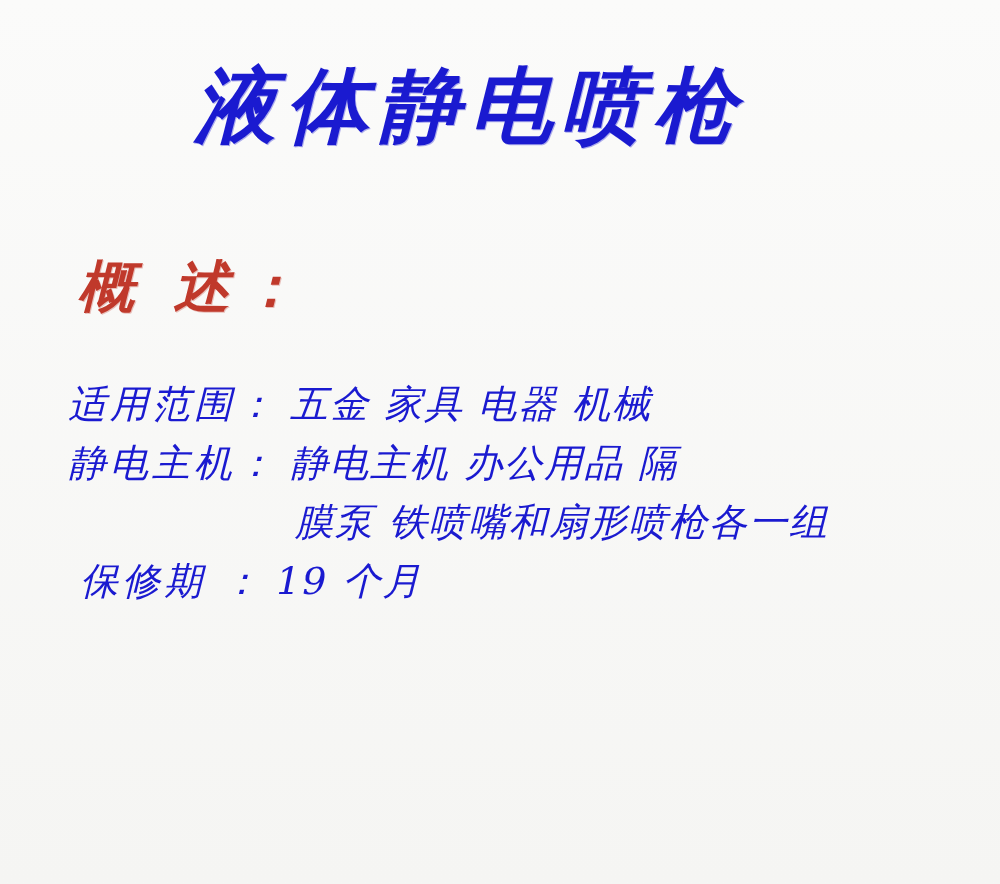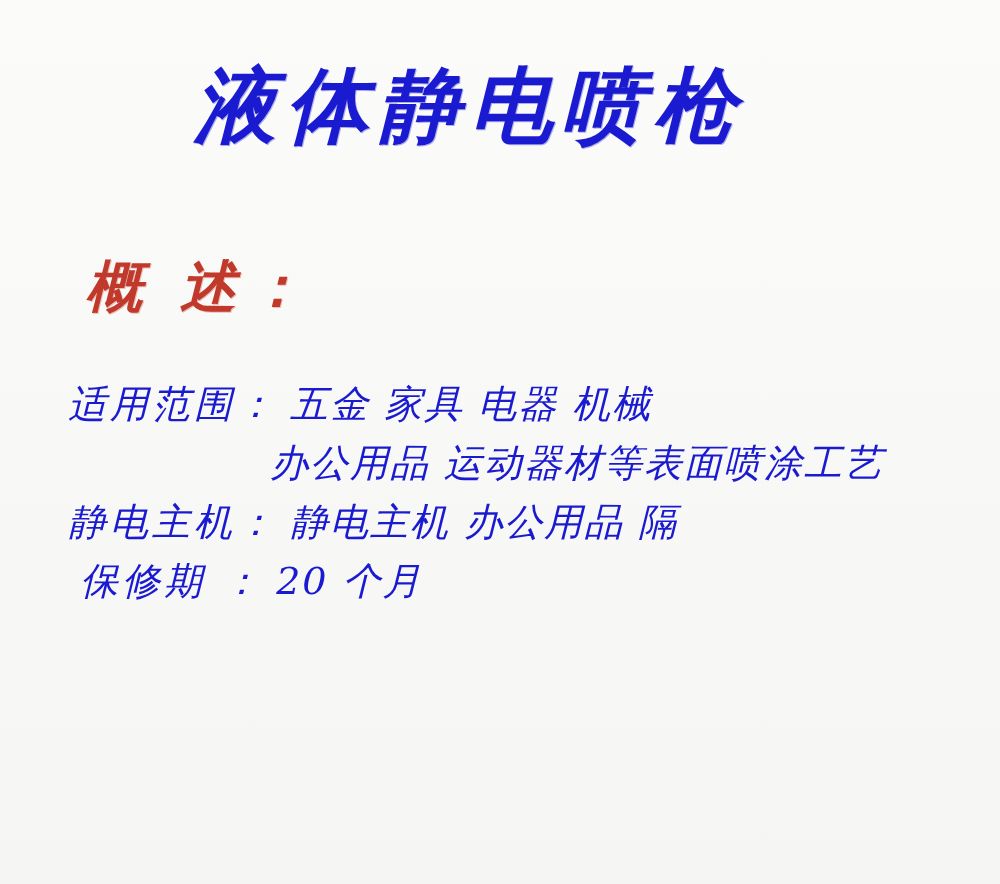--- a/index.html
+++ b/index.html
@@ -32,23 +32,23 @@
     font-weight: bold;
     font-size: 82px;
     letter-spacing: 10px;
     line-height: 1.15;
     text-shadow: 1px 1px 0 rgba(26,26,208,0.35);
     font-style: italic;
   }
   .section-heading {
     position: absolute;
     top: 250px;
-    left: 86px;
+    left: 78px;
     color: #c0392b;
-    font-family: Liberation Serif, serif;
+    font-family: Liberation Sans, sans-serif;
     font-weight: bold;
     font-style: italic;
     font-size: 56px;
     letter-spacing: 12px;
     text-shadow: 1px 1px 0 rgba(192,57,43,0.3);
   }
   .body-block {
     position: absolute;
     top: 375px;
     left: 40px;
@@ -87,28 +87,28 @@
 
   <div class="section-heading">概 述：</div>
 
   <div class="body-block">
 
 
     <div class="row indent-4">
       <span class="label">适用范围：</span>
       <span class="value">五金 家具 电器 机械</span>
     </div>
-    <div class="row indent-2">
-      <span class="value">办公用品 运动器材等表面喷涂工艺</span>
-    </div>
 
     <div class="row indent-4">
       <span class="label">静电主机：</span>
       <span class="value">静电主机 办公用品 隔</span>
     </div>
+    <div class="row indent-3">
+      <span class="value">膜泵  铁喷嘴和扇形喷枪各一组</span>
+    </div>
 
     <div class="row indent-1">
       <span class="label">保修期 ：</span>
-      <span class="value">20 个月</span>
+      <span class="value">19 个月</span>
     </div>
 
   </div>
 </div>
 
 </body></html>

